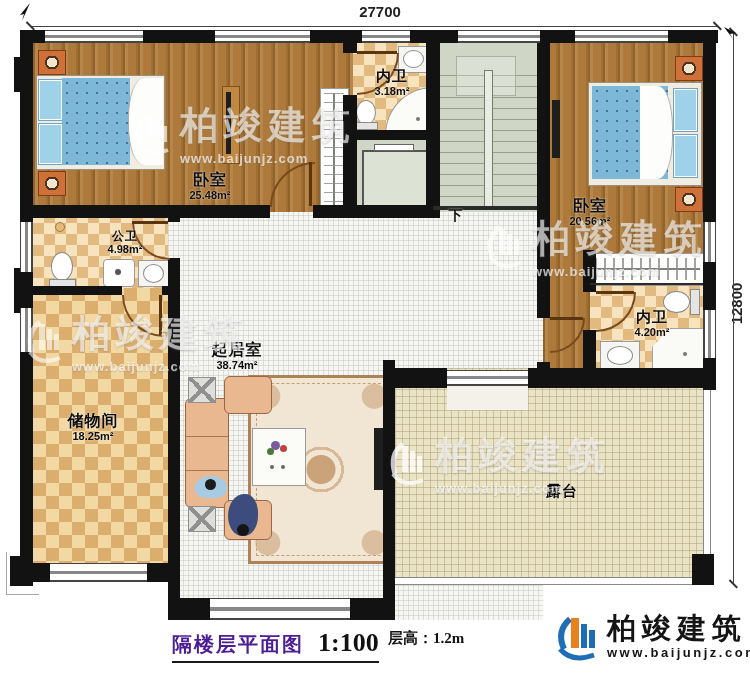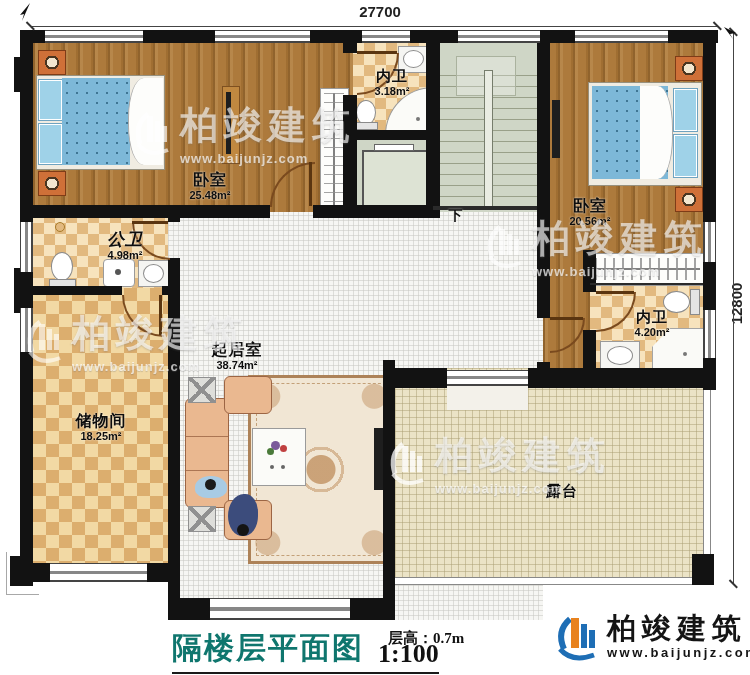--- a/index.html
+++ b/index.html
@@ -47,21 +47,21 @@
   .wm{position:absolute;z-index:8;display:flex;align-items:center;gap:6px;pointer-events:none;}
   .wm .wm-name{font-weight:bold;font-size:38px;letter-spacing:6px;color:rgba(255,255,255,.62);
        text-shadow:0 1px 2px rgba(110,110,110,.30);white-space:nowrap;}
   .wm .wm-url{font-weight:bold;font-size:13px;letter-spacing:1px;color:rgba(255,255,255,.68);
        text-shadow:0 1px 1px rgba(110,110,110,.30);}
   .dim{position:absolute;z-index:9;color:#222;font-weight:bold;font-size:15px;}
   .dimline{position:absolute;background:#444;z-index:9;}
   .tick{position:absolute;width:11px;height:1.5px;background:#333;z-index:9;transform:rotate(45deg);}
   #titleblock{position:absolute;left:172px;top:628px;z-index:10;display:flex;align-items:flex-end;
      border-bottom:2.5px solid #1a1a1a;padding-bottom:3px;}
-  #titleblock .t{font-size:30px;font-weight:bold;color:#0f766e;letter-spacing:2px;font-family:"Liberation Serif","DejaVu Serif",serif;}
+  #titleblock .t{font-size:20px;font-weight:bold;color:#4c1d95;letter-spacing:2px;font-family:"Liberation Serif","DejaVu Serif",serif;}
   #titleblock .s{font-size:26px;font-weight:bold;color:#111;margin-left:14px;font-family:"Liberation Serif","DejaVu Serif",serif;}
   #infoblock{position:absolute;left:388px;top:629px;z-index:10;color:#111;font-weight:bold;font-size:15px;
      line-height:19px;font-family:"Liberation Serif","DejaVu Serif",serif;}
   #logoblock{position:absolute;left:552px;top:611px;z-index:10;display:flex;align-items:center;gap:7px;}
   #logoblock .bn{font-size:29px;font-weight:bold;color:#141414;letter-spacing:6px;line-height:1;}
   #logoblock .bu{font-size:13px;font-weight:bold;color:#141414;letter-spacing:2.5px;margin-top:2px;}
   .eave{position:absolute;border-left:1px solid #a8a8a8;border-bottom:1px solid #a8a8a8;z-index:0;}
 </style>
 </head>
 <body>
@@ -229,32 +229,32 @@
   </div>
   <div class="lbl" style="left:352px;top:68px;width:80px;">
     <div class="nm" style="font-size:15px;">内卫</div>
     <div class="ar">3.18m²</div>
   </div>
   <div class="lbl" style="left:540px;top:197px;width:100px;">
     <div class="nm">卧室</div>
     <div class="ar">20.56m²</div>
   </div>
   <div class="lbl" style="left:75px;top:230px;width:100px;">
-    <div class="nm" style="font-size:17px;font-style:italic;">公卫</div>
+    <div class="nm" style="font-size:12px;">公卫</div>
     <div class="ar">4.98m²</div>
   </div>
   <div class="lbl" style="left:602px;top:309px;width:100px;">
     <div class="nm" style="font-size:15px;">内卫</div>
     <div class="ar">4.20m²</div>
   </div>
   <div class="lbl" style="left:187px;top:341px;width:100px;">
     <div class="nm">起居室</div>
     <div class="ar">38.74m²</div>
   </div>
-  <div class="lbl" style="left:51px;top:412px;width:100px;">
+  <div class="lbl" style="left:43px;top:412px;width:100px;">
     <div class="nm">储物间</div>
     <div class="ar">18.25m²</div>
   </div>
   <div class="lbl" style="left:512px;top:483px;width:100px;">
     <div class="nm" style="font-size:15px;">露台</div>
   </div>
   <div class="lbl" style="left:444px;top:208px;width:24px;">
     <div class="nm" style="font-size:14px;">下</div>
   </div>
 
@@ -325,21 +325,21 @@
   </svg>
   <svg class="abs" style="left:722px;top:25px;z-index:11;" width="18" height="16" viewBox="0 0 18 16">
     <path d="M2 2 L14 8 L8 9 L11 14 Z" fill="#111"></path>
   </svg>
 
   <div id="titleblock">
     <span class="t">隔楼层平面图</span>
     <span class="s">1:100</span>
   </div>
   <div id="infoblock">
-    <div>层高：0.7m</div>
+    <div>层高：1.2m</div>
   </div>
 
   <div id="logoblock">
     <svg width="48" height="52" viewBox="0 0 48 52">
       <path d="M12 38 Q4 20 18 8" stroke="#1e6eb5" stroke-width="6" fill="none"></path>
       <rect x="19" y="7" width="8" height="30" fill="#e8821e"></rect>
       <rect x="29" y="13" width="6" height="24" fill="#1e6eb5"></rect>
       <rect x="37" y="19" width="6" height="18" fill="#1e6eb5"></rect>
       <path d="M42 44 Q20 52 8 38" stroke="#1e6eb5" stroke-width="5" fill="none"></path>
     </svg>

